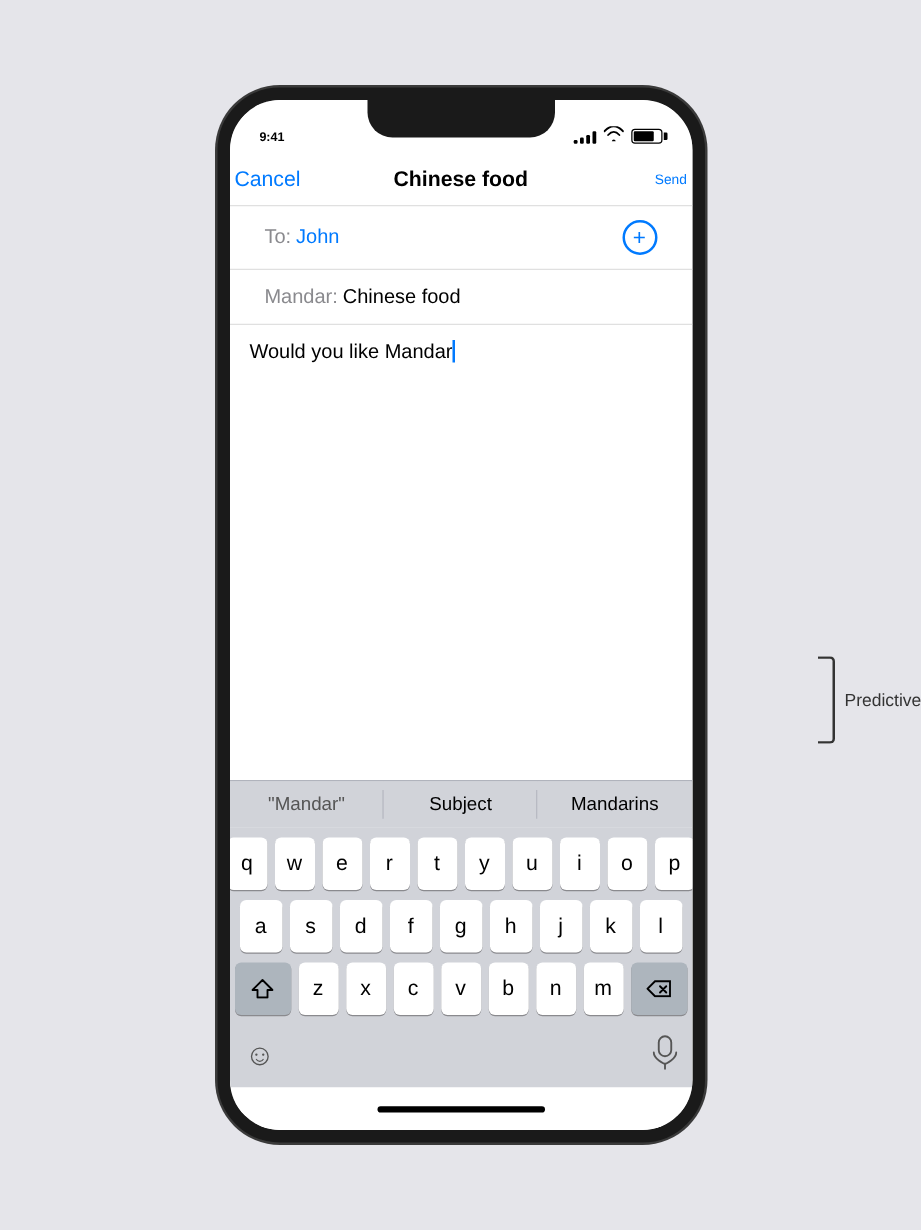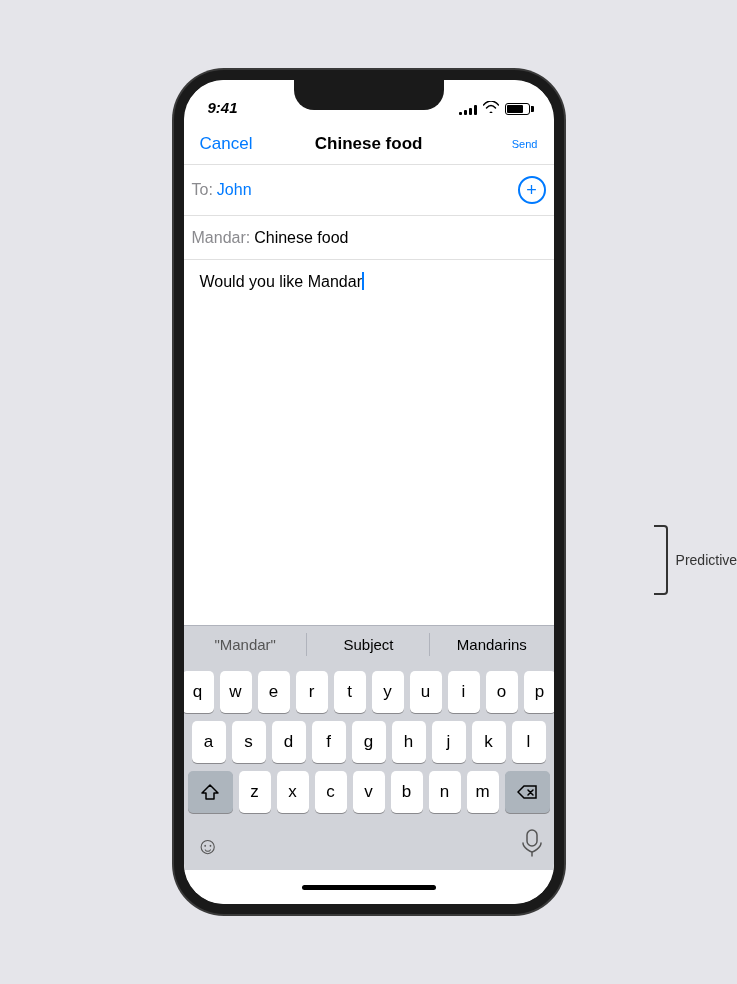--- a/index.html
+++ b/index.html
@@ -54,24 +54,23 @@
       height: 44px;
       display: flex;
       align-items: flex-end;
       padding: 0 24px 8px;
       justify-content: space-between;
       background: #ffffff;
       flex-shrink: 0;
     }
 
     .status-time {
-      font-size: 15px;
+      font-size: 10px;
       font-weight: 600;
       color: #000;
-      font-style: italic;
     }
 
     .status-icons {
       display: flex;
       align-items: center;
       gap: 6px;
     }
 
     .signal-bars {
       display: flex;
@@ -127,21 +126,21 @@
       display: flex;
       flex-direction: column;
       background: #ffffff;
     }
 
     
     .nav-bar {
       display: flex;
       align-items: center;
       justify-content: space-between;
-      padding: 10px 16px;
+      padding: 10px 4px;
       border-bottom: 1px solid #e0e0e0;
       flex-shrink: 0;
     }
 
     .nav-cancel {
       font-size: 17px;
       color: #007aff;
       font-weight: 400;
     }
 
@@ -155,21 +154,21 @@
       font-size: 11px;
       color: #007aff;
       font-weight: 400;
       margin-left: 27px;
     }
 
     
     .field-row {
       display: flex;
       align-items: center;
-      padding: 11px 8px;
+      padding: 11px 28px;
       border-bottom: 1px solid #e0e0e0;
       min-height: 44px;
       flex-shrink: 0;
     }
 
     .field-label {
       font-size: 16px;
       color: #8a8a8e;
       margin-right: 4px;
       flex-shrink: 0;

